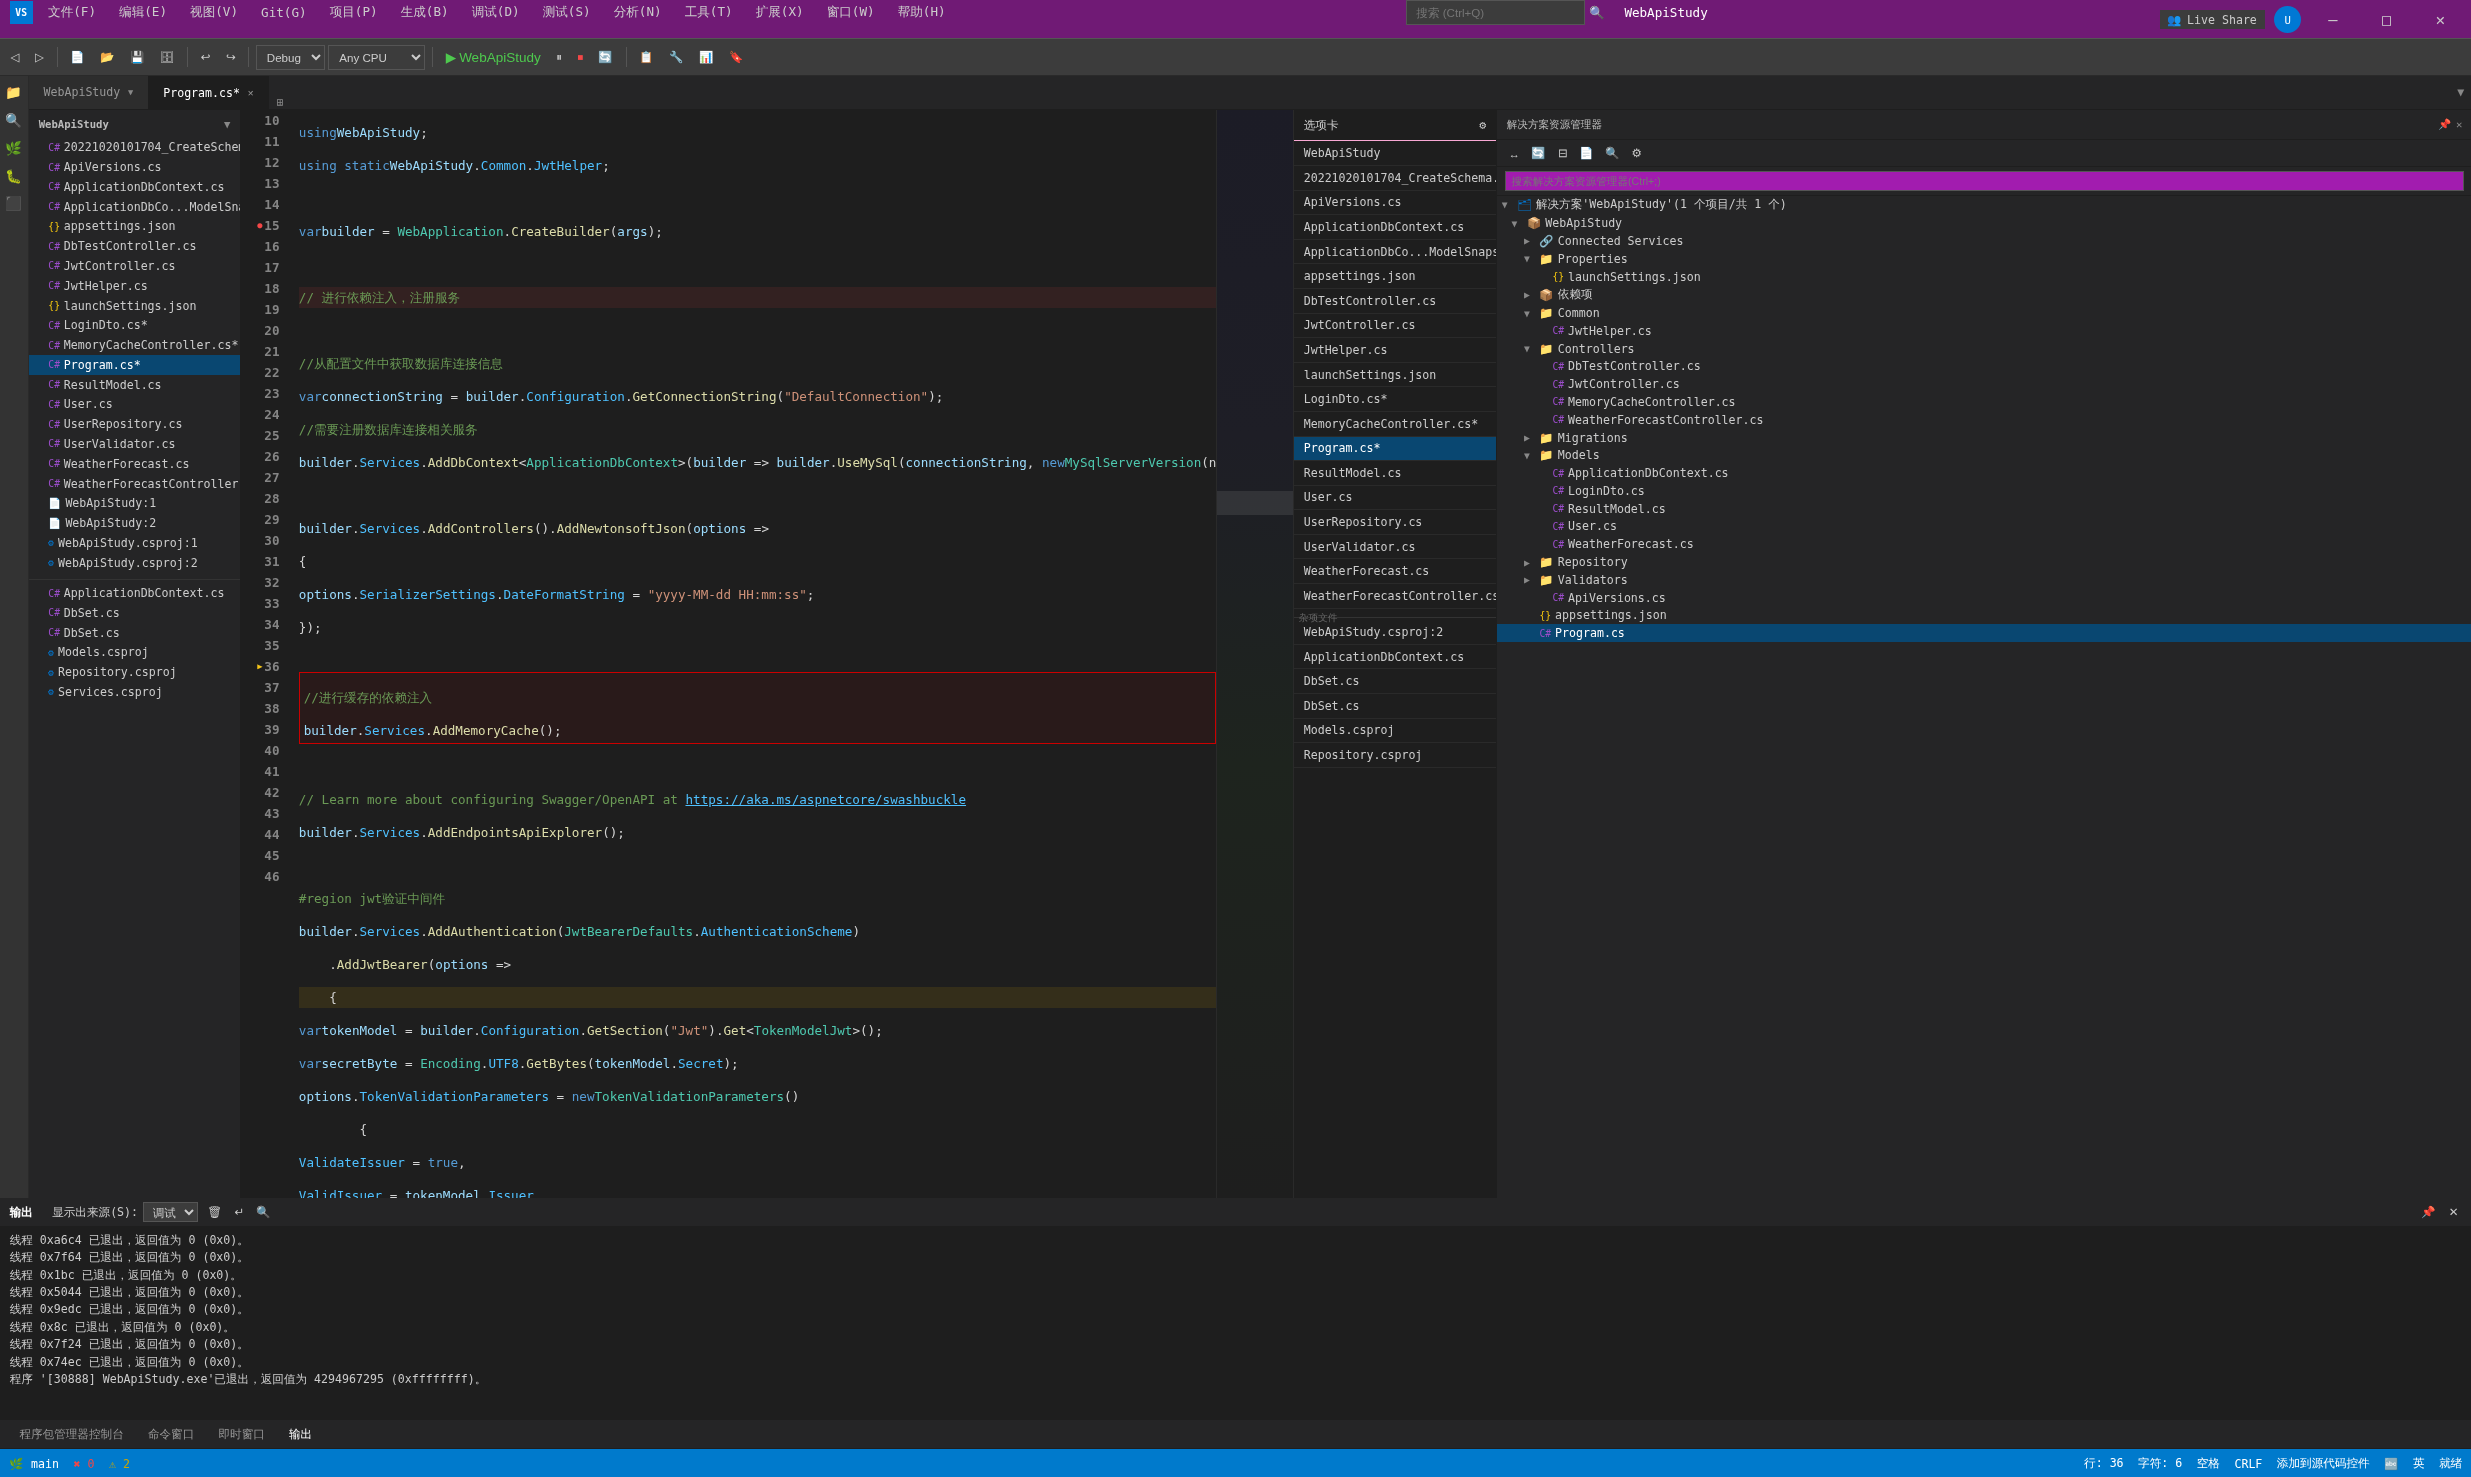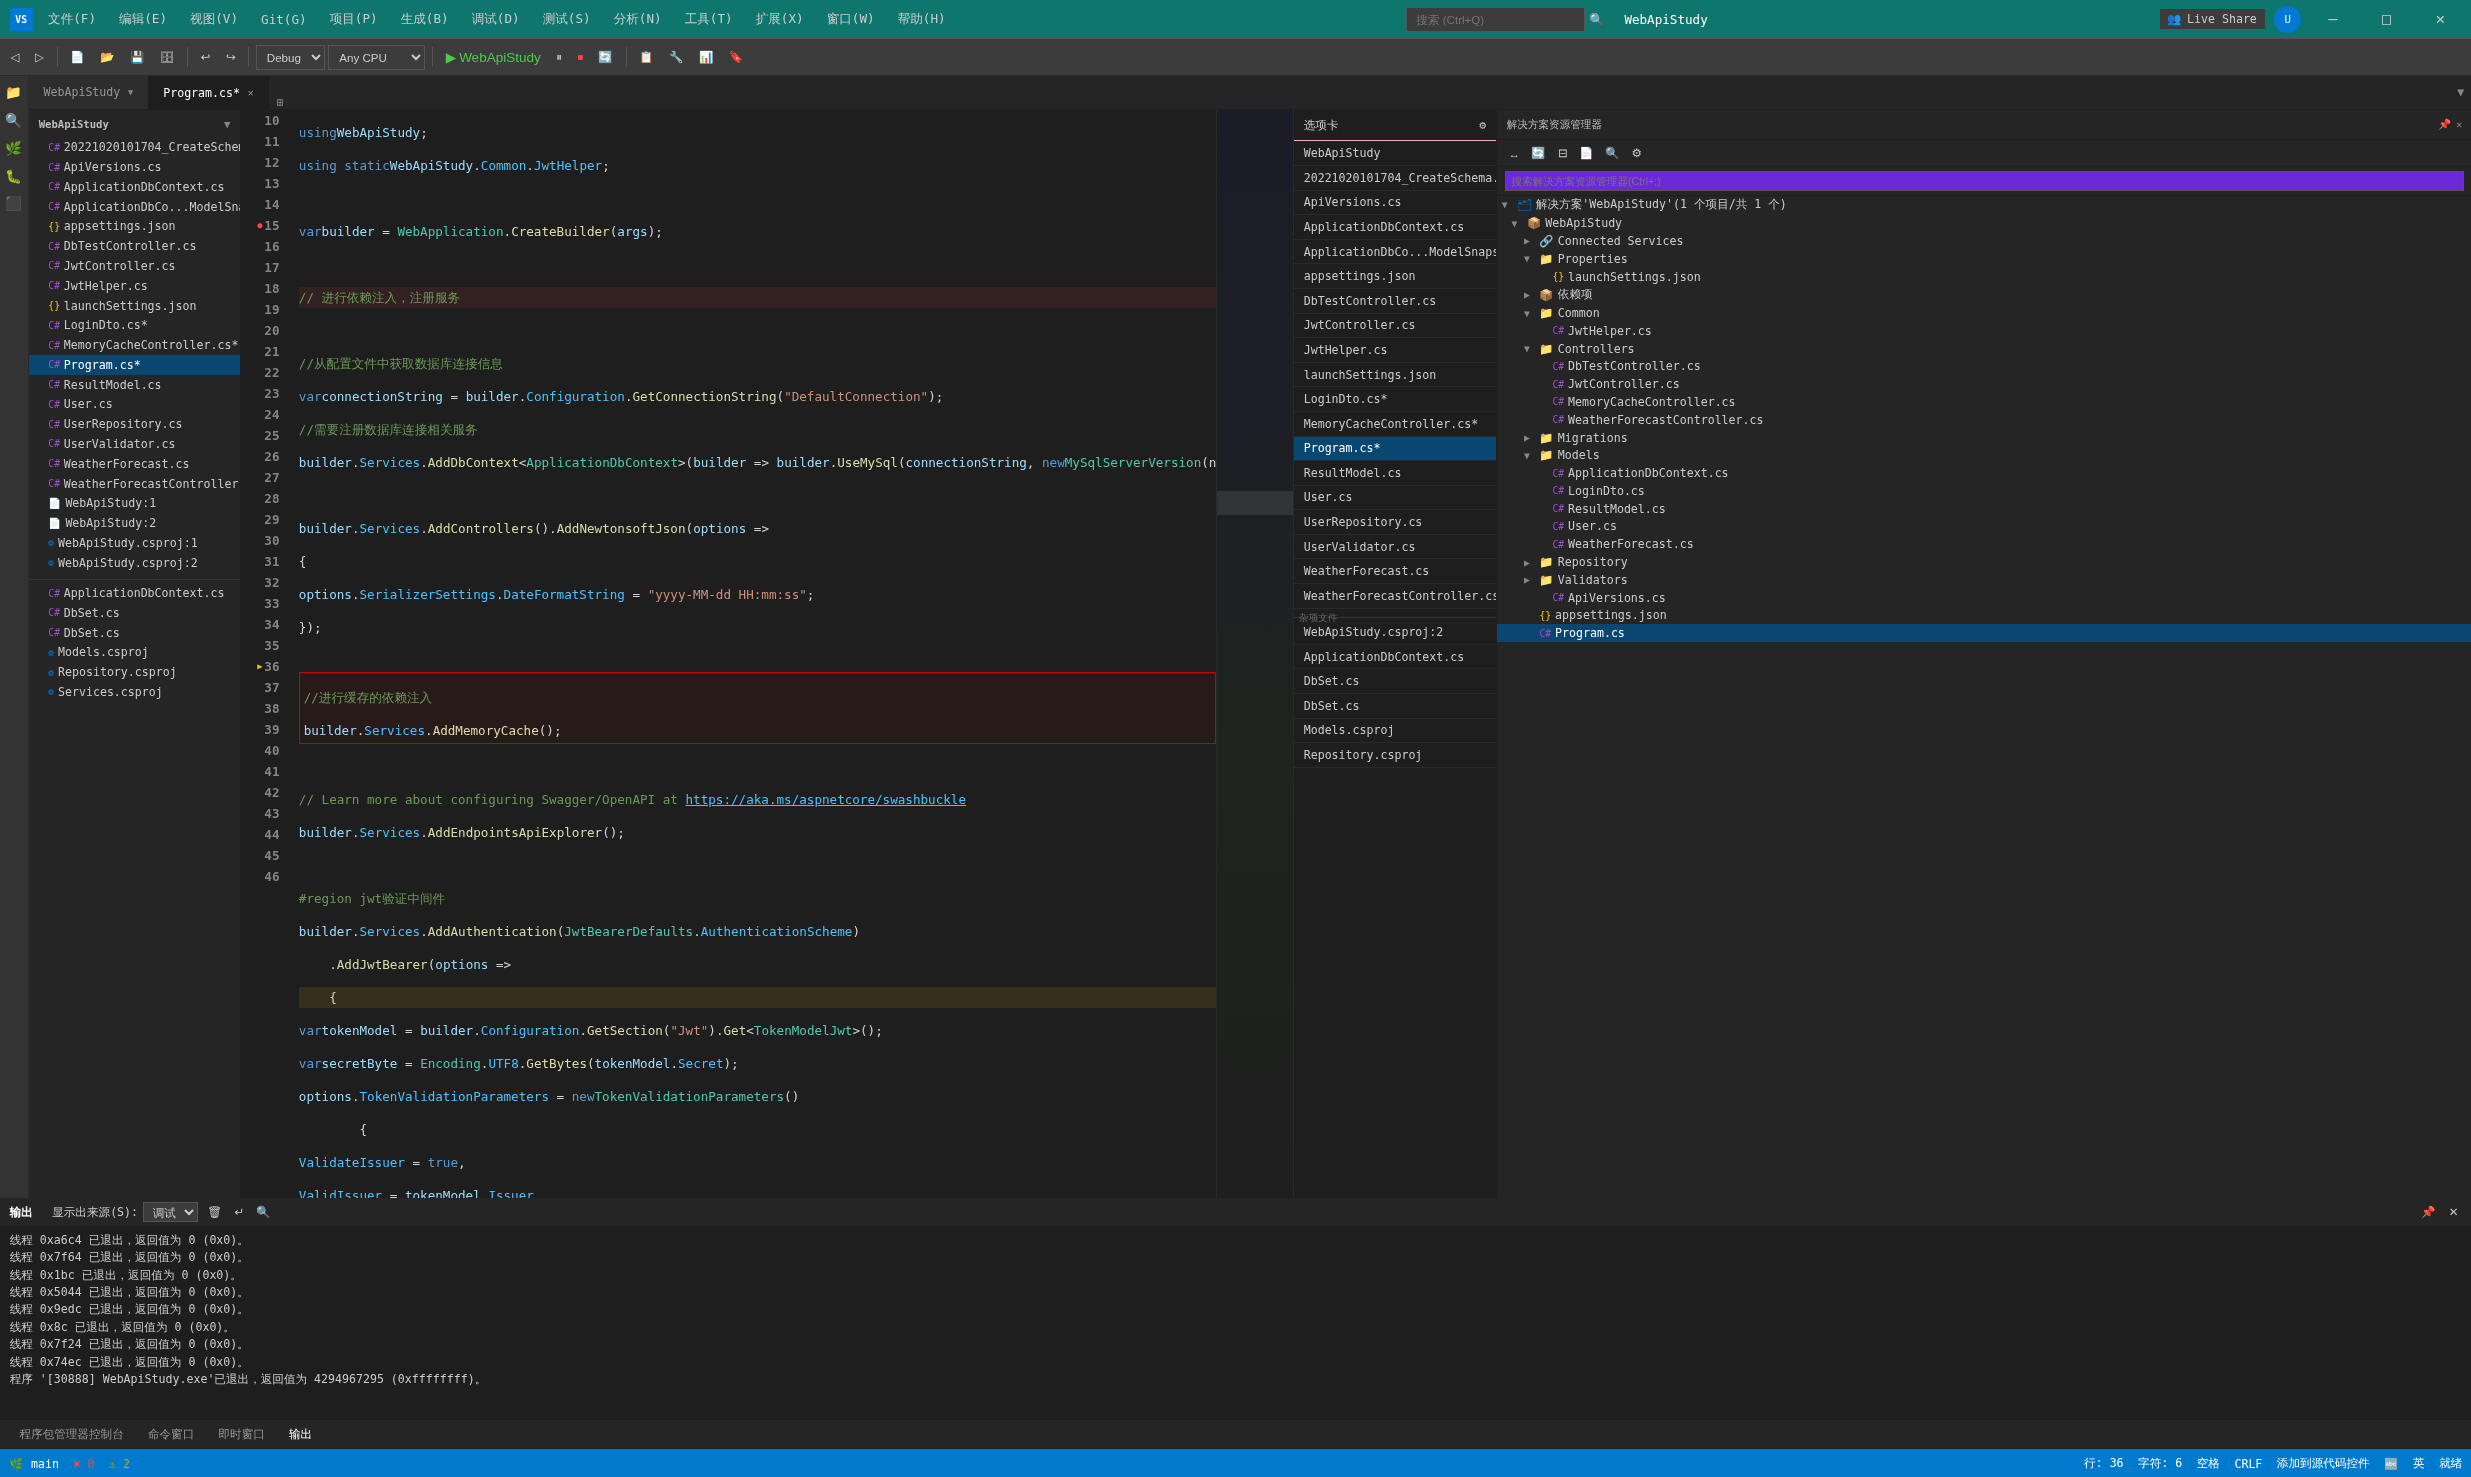--- a/index.html
+++ b/index.html
@@ -1,19 +1,19 @@
 <!DOCTYPE html>
 <html><head>
   <meta charset="utf-8">
   <style>
     * { margin: 0; padding: 0; box-sizing: border-box; }
     body { font-family: 'Consolas', 'Microsoft YaHei', monospace; background: #1e1e1e; color: #d4d4d4; font-size: 11.6px; overflow: hidden; width: 2472px; height: 1477px; }
     
     
-    #title-bar { background: #0f766e; height: 39px; display: flex; align-items: center; justify-content: space-between; padding: 0 9.7px; border-bottom: 1px solid #555; }
+    #title-bar { background: #701a75; height: 39px; display: flex; align-items: flex-start; justify-content: space-between; padding: 0 9.7px; border-bottom: 1px solid #555; }
     #title-bar-left { display: flex; align-items: center; gap: 7.7px; }
     #title-bar-center { display: flex; align-items: center; gap: 19.3px; font-size: 12.6px; color: #ccc; }
     #title-bar-right { display: flex; align-items: center; gap: 9.7px; }
     .menu-item { color: #ccc; font-size: 12.6px; cursor: pointer; padding: 3.9px 7.7px; }
     .window-btn { width: 44px; height: 39px; display: flex; align-items: center; justify-content: center; cursor: pointer; color: #ccc; font-size: 15.4px; }
     
     
     #toolbar { background: #3c3c3c; height: 37px; display: flex; align-items: center; padding: 0 4.8px; gap: 3.9px; border-bottom: 1px solid #2a2a2a; }
     .tb-btn { background: transparent; border: none; color: #ccc; padding: 2.9px 5.8px; cursor: pointer; font-size: 11.6px; display: flex; align-items: center; gap: 2.9px; }
     .tb-separator { width: 1px; height: 19.3px; background: #555; margin: 0 2.9px; }
@@ -495,21 +495,21 @@
           </div>
           <div id="se-toolbar">
             <button class="se-tb-btn">↔</button>
             <button class="se-tb-btn">🔄</button>
             <button class="se-tb-btn">⊟</button>
             <button class="se-tb-btn">📄</button>
             <button class="se-tb-btn">🔍</button>
             <button class="se-tb-btn">⚙</button>
           </div>
           <div id="se-search">
-            <input type="text" style="width: 100%; background: #6d28d9; border: 1px solid rgb(85, 85, 85); color: rgb(204, 204, 204); padding: 2.9px 5.8px; font-size: 10.6px;" placeholder="搜索解决方案资源管理器(Ctrl+;)">
+            <input type="text" style="width: 100%; background: #a21caf; border: 1px solid rgb(85, 85, 85); color: rgb(204, 204, 204); padding: 2.9px 5.8px; font-size: 10.6px;" placeholder="搜索解决方案资源管理器(Ctrl+;)">
           </div>
 
           <div class="tree-item">
             <span class="expand-arrow">▼</span>
             <span style="color:#0078d4;">🗂</span>
             <span>解决方案'WebApiStudy'(1 个项目/共 1 个)</span>
           </div>
           <div class="tree-item tree-indent-1">
             <span class="expand-arrow">▼</span>
             <span style="color:#0078d4;">📦</span>

